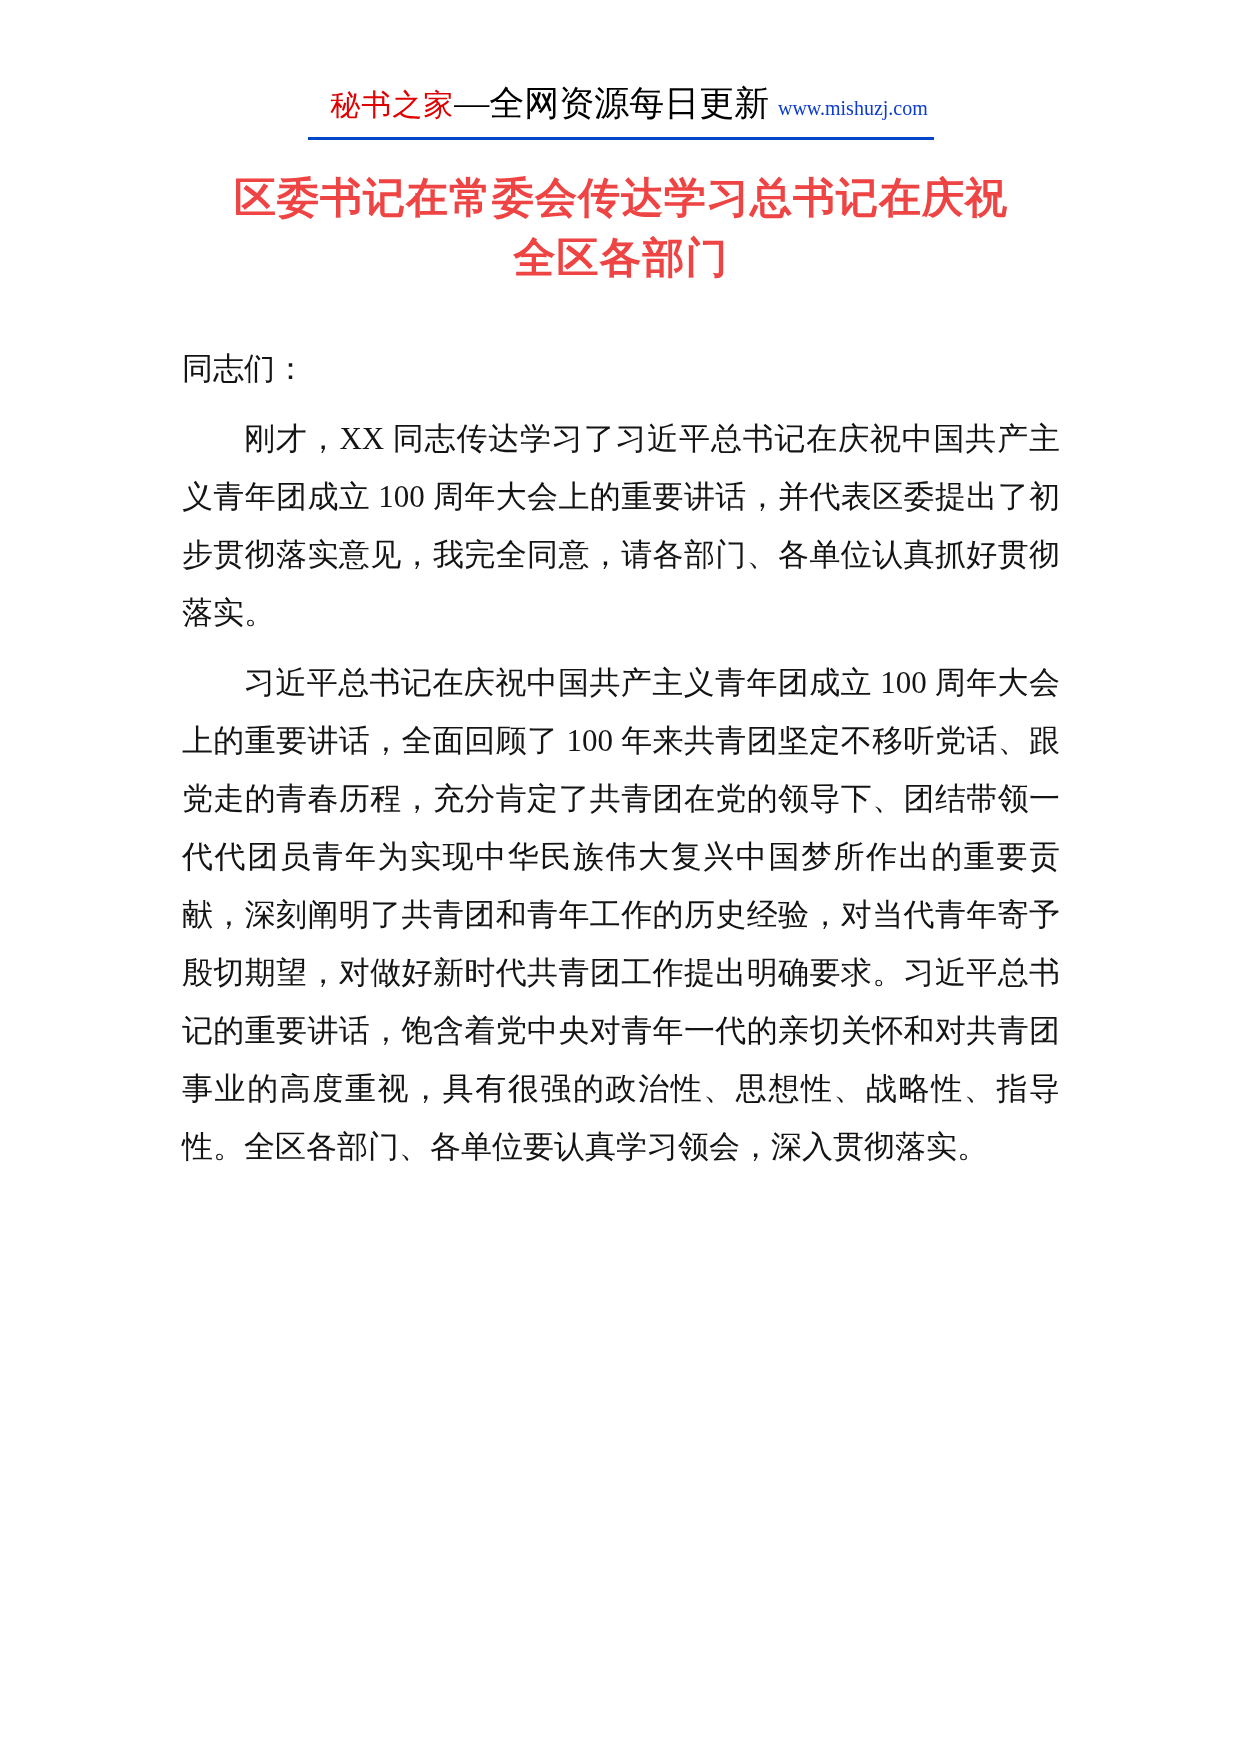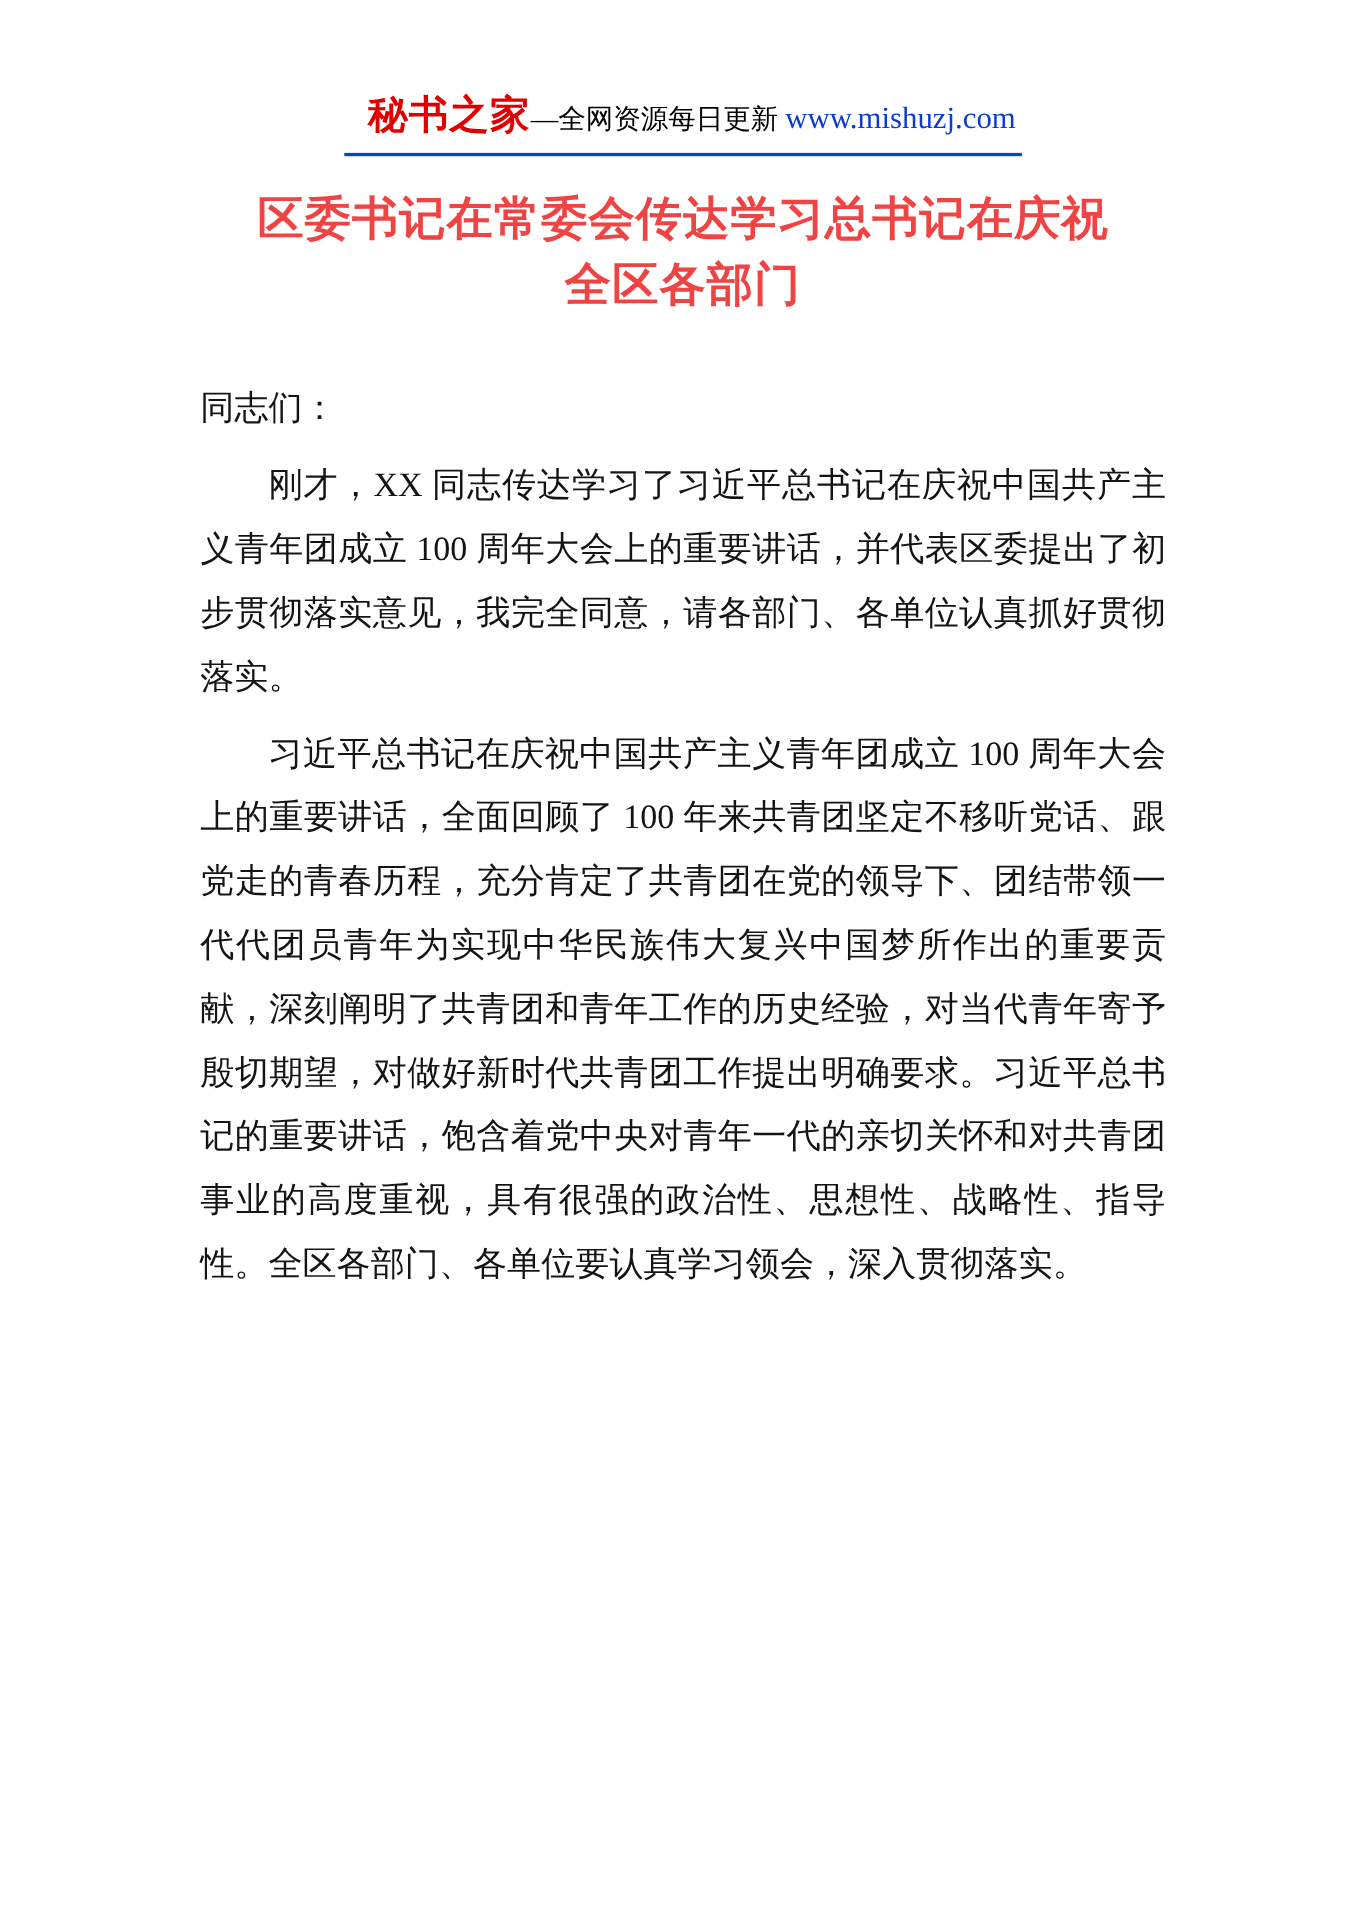--- a/index.html
+++ b/index.html
@@ -23,32 +23,32 @@
     margin-bottom: 28px;
   }
   .site-header-inner {
     display: inline-block;
     border-bottom: 3px solid #0048c8;
     padding: 0 6px 10px 6px;
     white-space: nowrap;
   }
   .brand {
     color: #e00000;
-    font-weight: bold;
-    font-size: 36px;
+    font-weight: normal;
+    font-size: 30px;
     letter-spacing: 1px;
     margin-left: 16px;
   }
   .tagline {
     color: #000000;
-    font-size: 25px;
+    font-size: 35px;
   }
   .url {
     color: #0b3bd0;
-    font-size: 28px;
+    font-size: 20px;
     text-decoration: none;
   }
   .doc-title {
     margin: 0 0 52px 0;
     font-size: 42px;
     line-height: 60px;
     font-weight: bold;
     color: #ef4444;
     text-align: center;
     letter-spacing: 1px;

